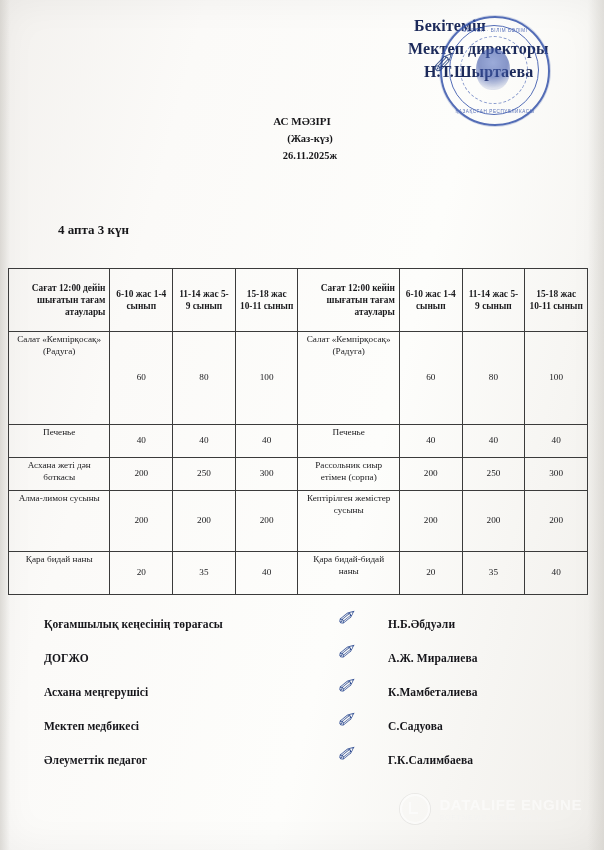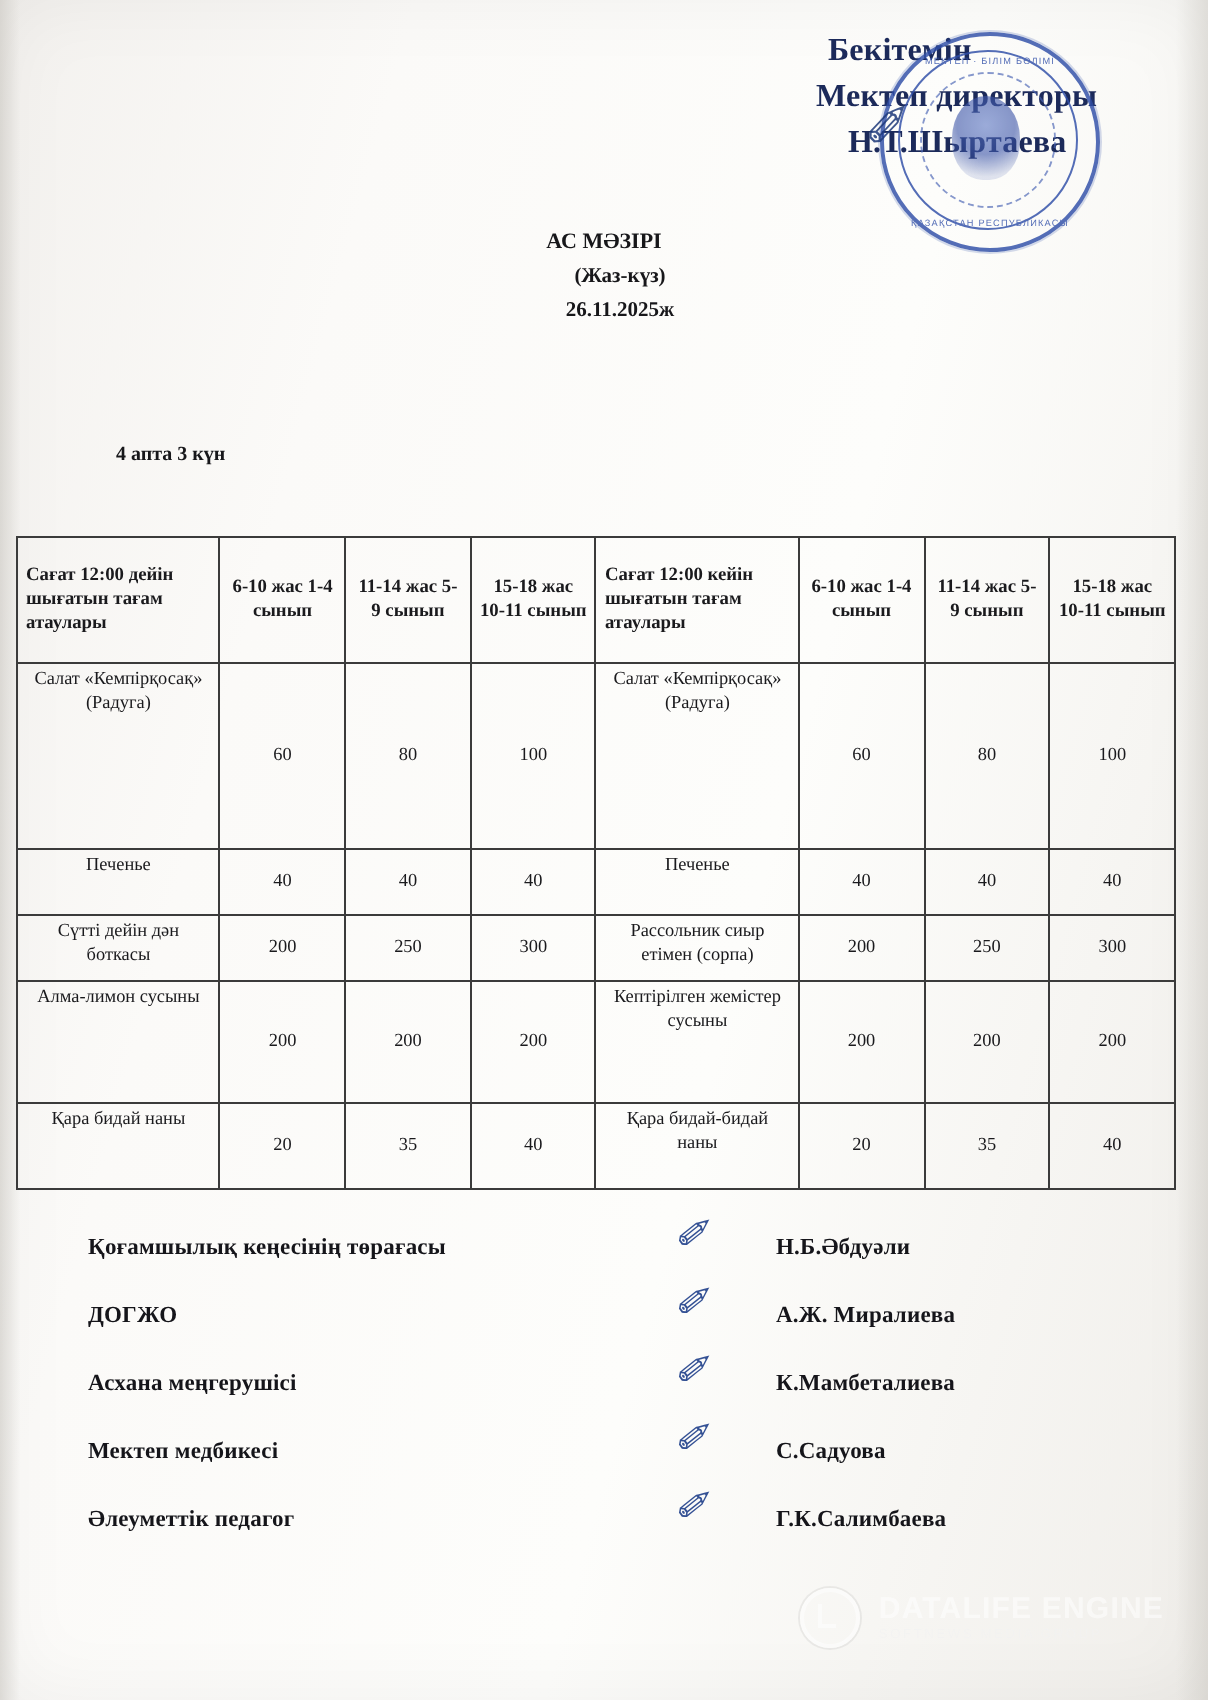--- a/index.html
+++ b/index.html
@@ -128,21 +128,21 @@
     font-weight: bold;
     line-height: 1.65;
     color: #17171a;
   }
   .title-block .sub { font-weight: bold; font-size: 10.5px; margin-left: 16px; }
 
   .week-line {
     position: absolute;
     left: 58px;
     top: 222px;
-    font-size: 10px;
+    font-size: 13px;
     font-weight: bold;
     color: #17171a;
   }
 
   
   .menu-table {
     position: absolute;
     left: 8px;
     top: 268px;
     width: 580px;
@@ -152,21 +152,21 @@
   }
   .menu-table td, .menu-table th {
     border: 1px solid #3b3b3b;
     padding: 2px 4px;
     vertical-align: top;
     font-weight: normal;
     line-height: 1.28;
     text-align: center;
   }
   .menu-table thead th {
-    text-align: left;
+    text-align: right;
     font-weight: bold;
     vertical-align: middle;
     height: 58px;
     font-size: 9.4px;
   }
   .menu-table .name-col { width: 104px; }
   .menu-table .num-col  { width: 62px; text-align: center; vertical-align: middle; }
   .menu-table tbody td.name-col { height: 28px; }
   .r-tall td { height: 88px; }
   .r-print td { height: 22px; }
@@ -298,21 +298,21 @@
         <td class="name-col">Печенье</td>
         <td class="num-col">40</td>
         <td class="num-col">40</td>
         <td class="num-col">40</td>
         <td class="name-col">Печенье</td>
         <td class="num-col">40</td>
         <td class="num-col">40</td>
         <td class="num-col">40</td>
       </tr>
       <tr class="r-mid">
-        <td class="name-col">Сүтті дейін дән боткасы</td>
+        <td class="name-col">Асхана жеті дән боткасы</td>
         <td class="num-col">200</td>
         <td class="num-col">250</td>
         <td class="num-col">300</td>
         <td class="name-col">Рассольник сиыр етімен (сорпа)</td>
         <td class="num-col">200</td>
         <td class="num-col">250</td>
         <td class="num-col">300</td>
       </tr>
       <tr class="r-juice">
         <td class="name-col">Алма-лимон сусыны</td>

